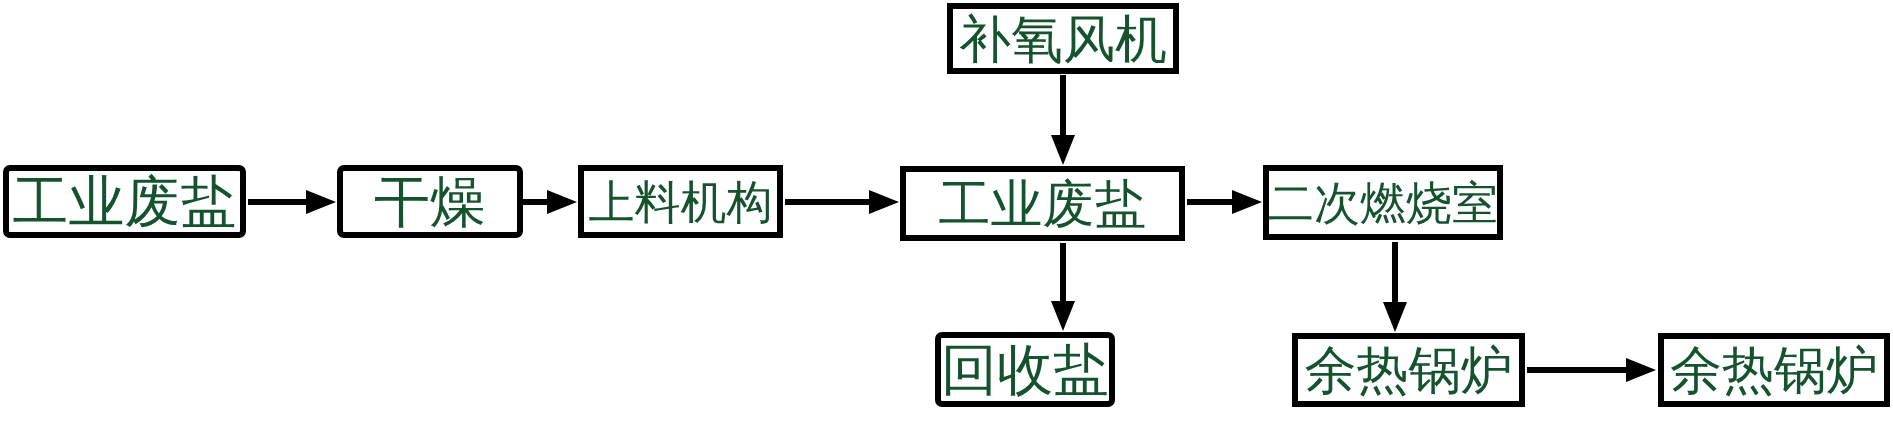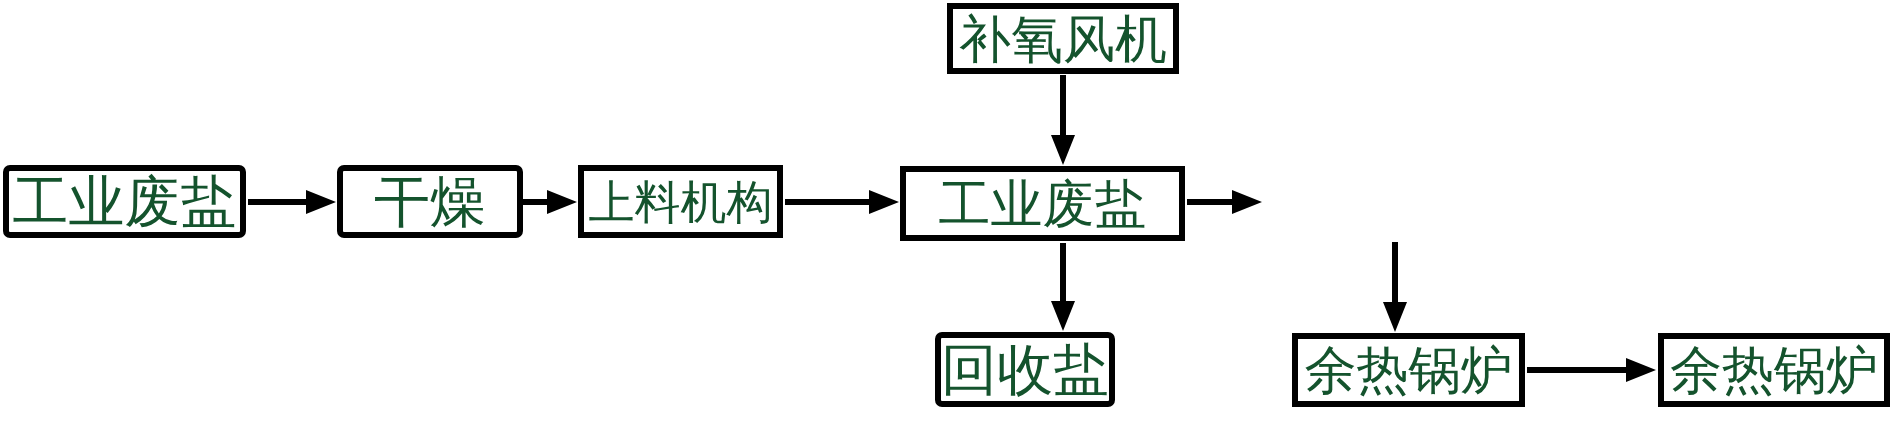--- a/index.html
+++ b/index.html
@@ -104,20 +104,21 @@
   <div class="node" id="node-oxygen-fan">补氧风机</div>
 
   <div class="node big" id="node-industrial-waste-salt">工业废盐</div>
 
   <div class="node big" id="node-drying">干燥</div>
 
   <div class="node small" id="node-feeding-mechanism">上料机构</div>
 
   <div class="node" id="node-melting-furnace">工业废盐</div>
 
+  <div class="node small" id="node-secondary-combustion">二次燃烧室</div>
 
   <div class="node big" id="node-recycled-salt">回收盐</div>
 
   <div class="node" id="node-waste-heat-boiler-1">余热锅炉</div>
 
   <div class="node" id="node-waste-heat-boiler-2">余热锅炉</div>
 
 </div>
 
 </body></html>

